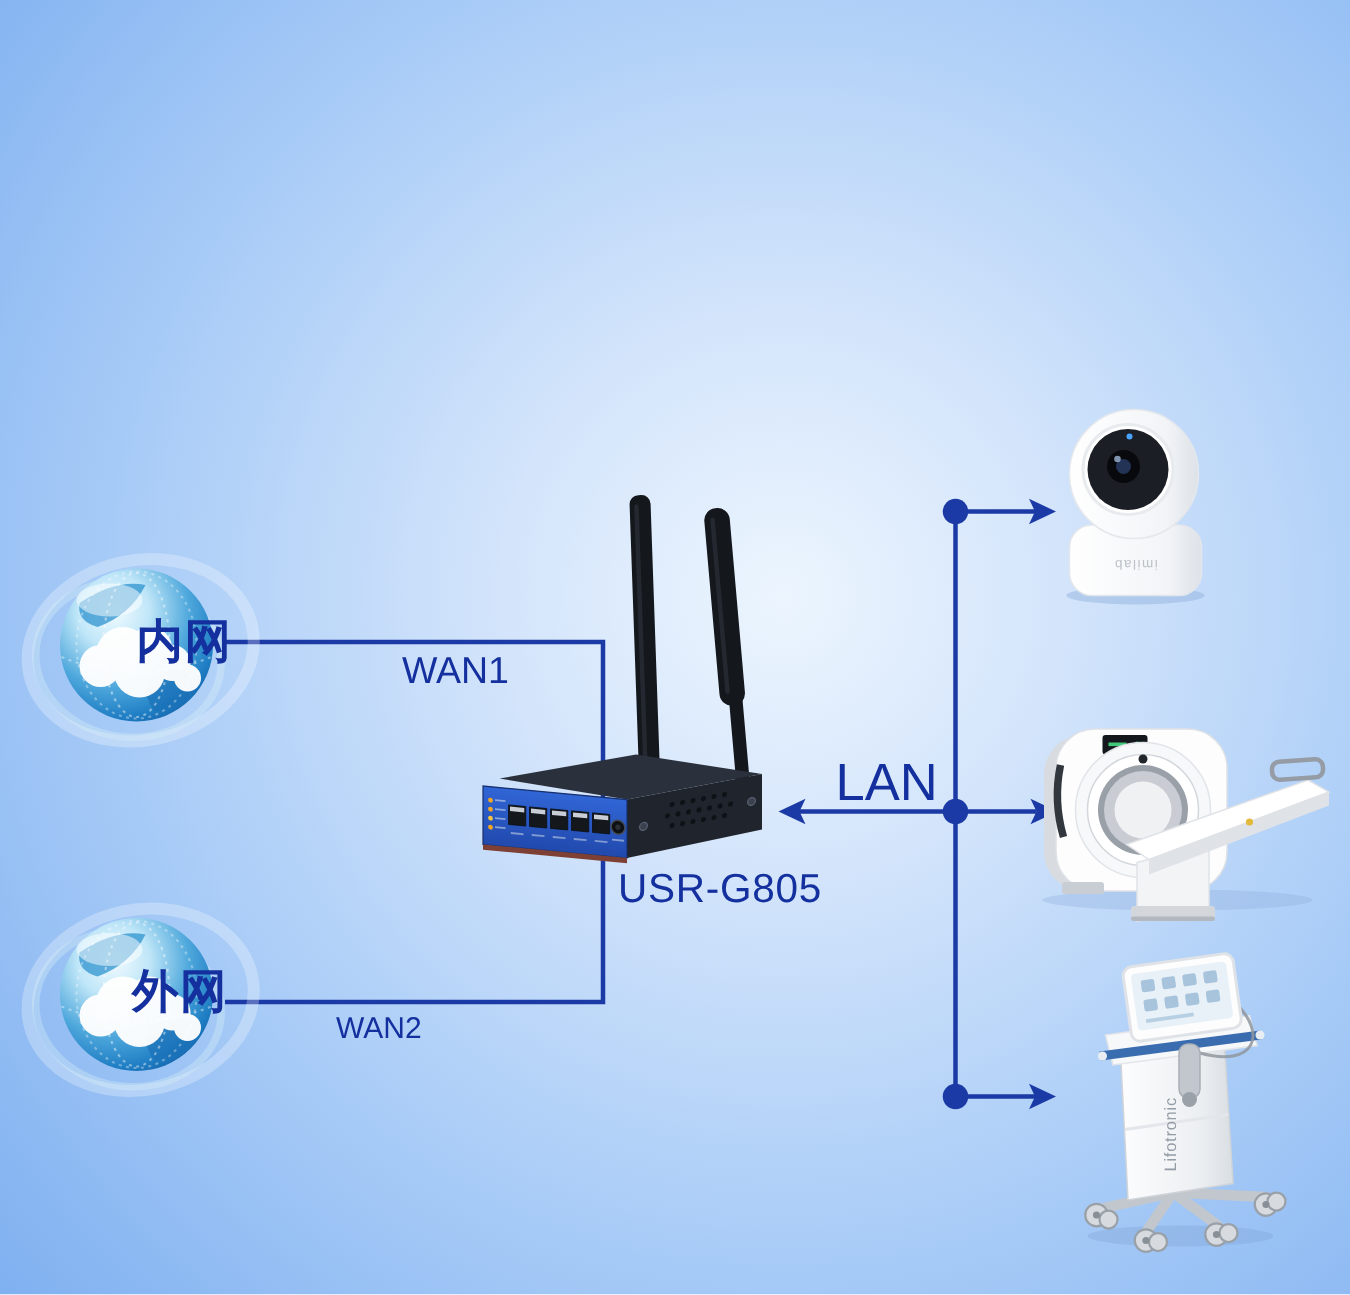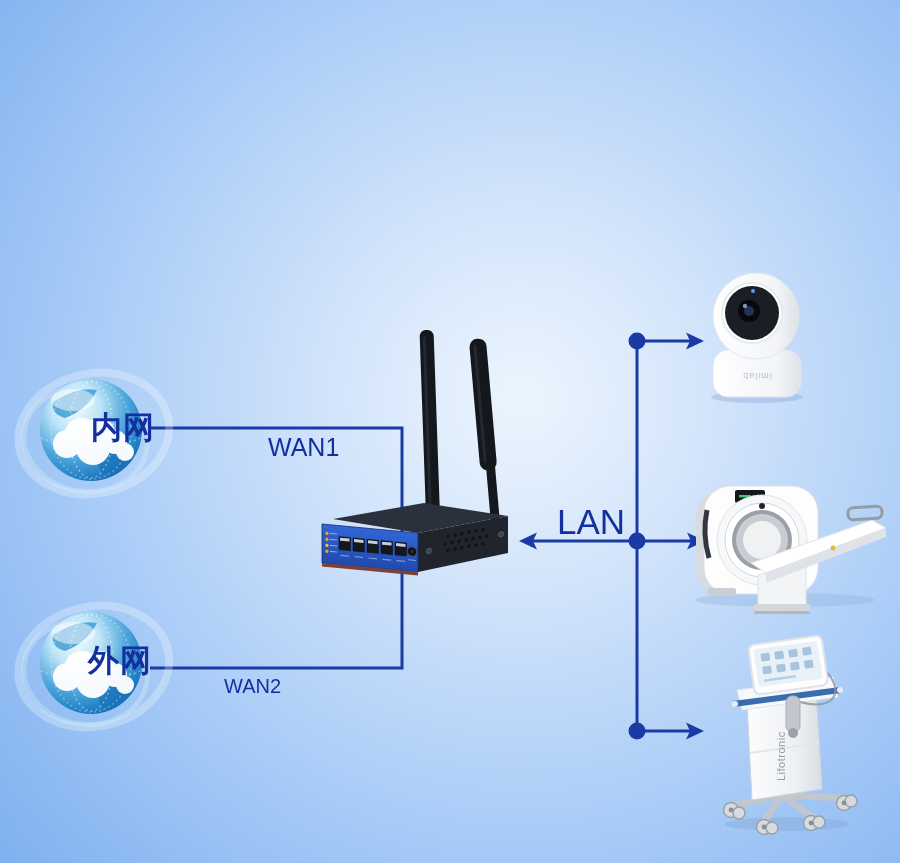--- a/index.html
+++ b/index.html
@@ -311,16 +311,17 @@
       <rect x="762" y="676" width="32" height="2.5" fill="#b7cfe2"></rect>
     </g>
   </g>
 </svg>
 
 <div class="lbl lbl-globe lbl-intranet">内网</div>
 <div class="lbl lbl-globe lbl-extranet">外网</div>
 <div class="lbl lbl-wan1">WAN1</div>
 <div class="lbl lbl-wan2">WAN2</div>
 <div class="lbl lbl-lan">LAN</div>
+<div class="lbl lbl-router">USR-G805</div>
 <div class="brand-imilab">imilab</div>
 <div class="brand-cart">Lifotronic</div>
 
 </div>
 
 </body></html>

